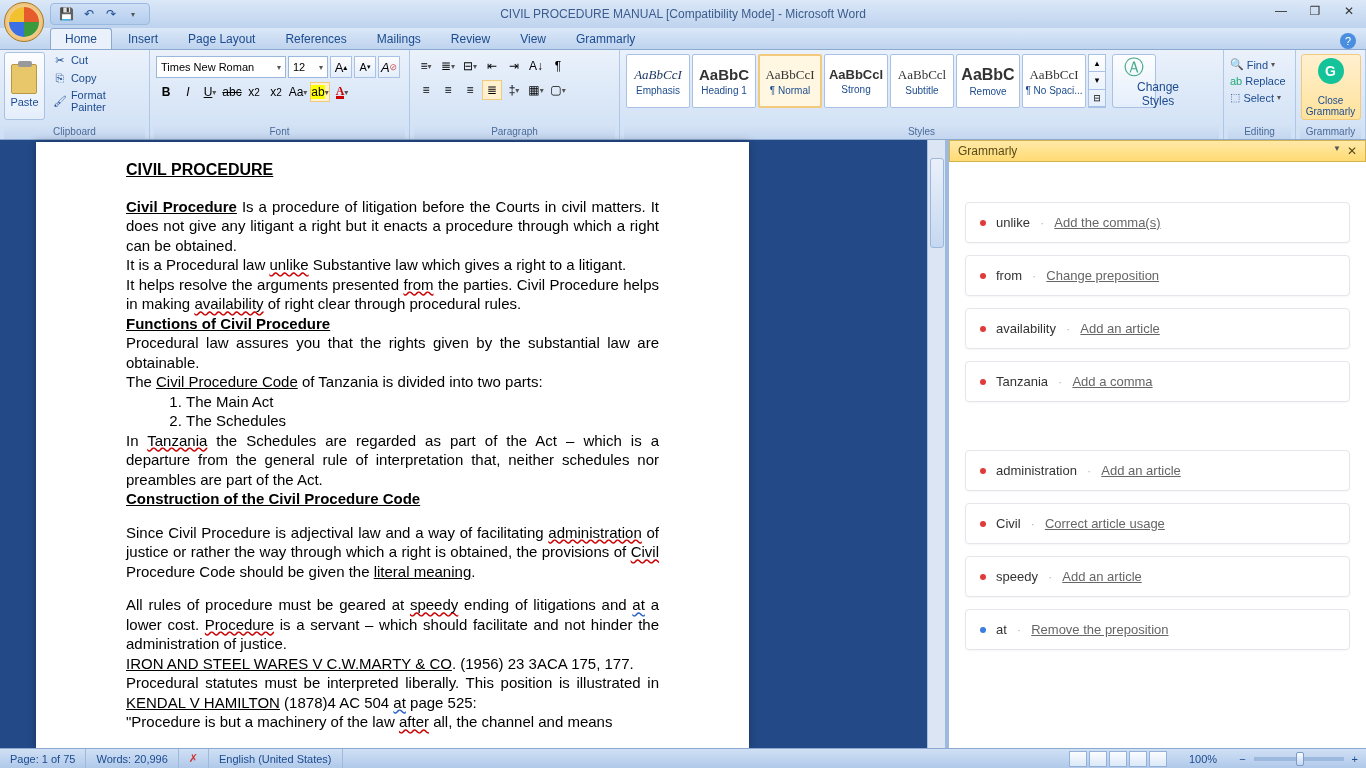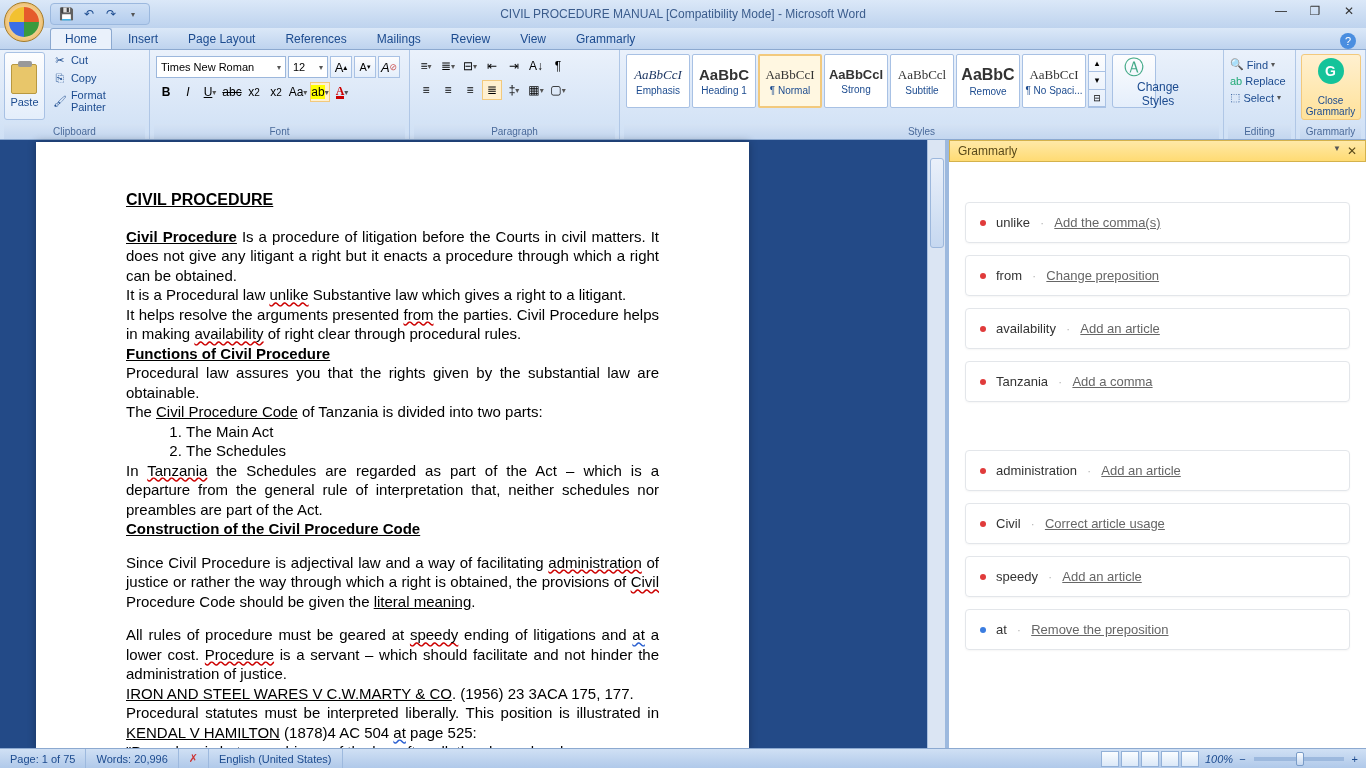--- a/index.html
+++ b/index.html
@@ -73,21 +73,21 @@
 .edit-item { display: flex; align-items: center; gap: 3px; font-size: 11px; color: #1c4b8f; padding: 2px; cursor: pointer; }
 
 
 .grammarly-grp { width: 70px; }
 .gram-btn { width: 60px; height: 66px; background: linear-gradient(#fff0d0, #ffe29a); border: 1px solid #f2c97d; border-radius: 3px; display: flex; flex-direction: column; align-items: center; justify-content: center; }
 .gram-circle { width: 26px; height: 26px; border-radius: 50%; background: #15c39a; color: #fff; display: flex; align-items: center; justify-content: center; font-size: 14px; font-weight: bold; }
 .gram-lbl { font-size: 10px; color: #1c4b8f; text-align: center; line-height: 1.1; margin-top: 11px; }
 
 
 .docarea { position: absolute; top: 140px; left: 0; right: 0; bottom: 20px; background: #234a87; display: flex; }
-.page { background: #fff; width: 713px; margin-left: 36px; margin-top: 2px; height: 100%; padding: 48px 90px; box-shadow: 0 0 8px rgba(0,0,0,0.3); overflow: hidden; font-family: "Times New Roman", serif; font-size: 15px; line-height: 1.3; }
+.page { background: #fff; width: 713px; margin-left: 36px; margin-top: 2px; height: 100%; padding: 18px 90px; box-shadow: 0 0 8px rgba(0,0,0,0.3); overflow: hidden; font-family: "Times New Roman", serif; font-size: 15px; line-height: 1.3; }
 .page h1 { font-size: 16px; text-decoration: underline; margin-bottom: 16px; }
 .page .bold-u { font-weight: bold; text-decoration: underline; }
 .page p { text-align: justify; }
 .page .wavy-red { text-decoration: underline wavy #c00; text-decoration-skip-ink: none; }
 .page .wavy-blue { text-decoration: underline wavy #2a5fd0; }
 .page ol { margin-left: 60px; }
 .vscroll { width: 18px; background: #dbe5f3; position: absolute; right: 421px; top: 0; bottom: 0; border-left: 1px solid #aac0df; }
 .vscroll-thumb { width: 14px; height: 90px; background: linear-gradient(#eaf0fa, #c6d8f0); border: 1px solid #9cb7dc; border-radius: 3px; margin: 18px auto; }
 .splitter { width: 4px; background: #9db9de; position: absolute; right: 417px; top: 0; bottom: 0; cursor: ew-resize; }
 
@@ -419,20 +419,20 @@
   <div class="status-seg">
       <span style="color:#c33;">✗</span>
     </div>
   <div class="status-seg">English (United States)</div>
   <div class="status-right">
     <div class="view-btn"></div>
     <div class="view-btn"></div>
     <div class="view-btn"></div>
     <div class="view-btn"></div>
     <div class="view-btn"></div>
-    <span style="margin:0 4px;font-style:italic;">100%</span>
+    <span style="margin:0 20px;">100%</span>
     <span>−</span>
     <div class="zoom-slider">
         <div class="zoom-thumb"></div>
       </div>
     <span>+</span>
   </div>
 </div>
 
 </body></html>

